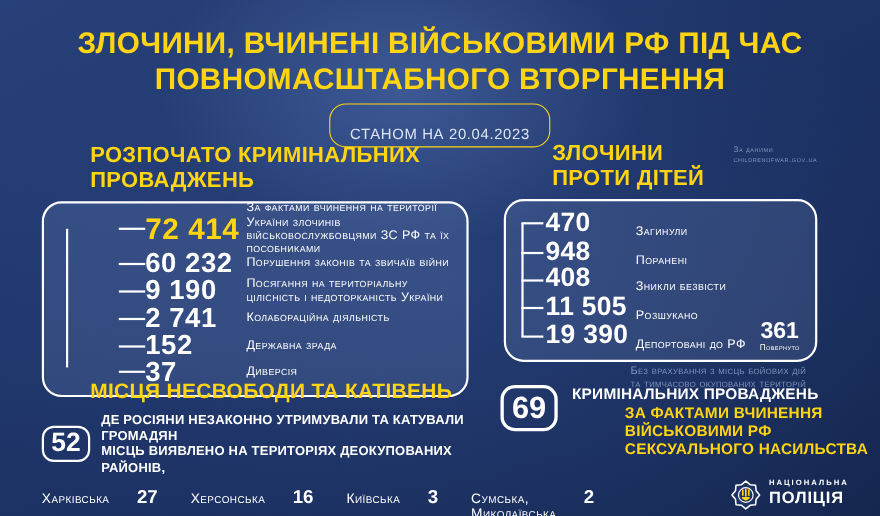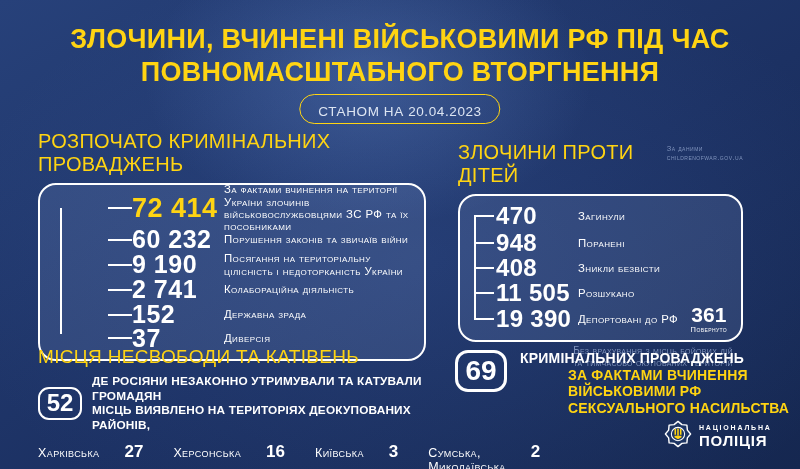--- a/index.html
+++ b/index.html
@@ -14,50 +14,50 @@
       linear-gradient(150deg, #27417a 0%, #1c3163 55%, #152750 100%);
   }
   .yellow { color:#ffd412;margin-left:48px; }
 
   .title {
     position:absolute; top:23px; left:0; right:0; text-align:center;
     color:#ffd412; font-weight:bold; font-size:27px; line-height:33px; letter-spacing:0.3px;
   }
   .date-badge {
     position:absolute; top:94px; left:50%; transform:translateX(-50%);
-    border:1.5px solid #ffd412; border-radius:15px; padding:9px 18px 4px;
+    border:1.5px solid #ffd412; border-radius:15px; padding:19px 18px 4px;
     color:#dde5f2; font-size:13.5px; letter-spacing:0.6px; white-space:nowrap;
   }
 
-  h2.sec-h { color:#ffd412; font-size:20px; font-weight:normal; letter-spacing:0.3px; }
+  h2.sec-h { color:#ffd412; font-size:20px; font-weight:bold; letter-spacing:0.3px;margin-left:44px; }
 
   
   .sec-proceedings { position:absolute; left:38px; top:130px; width:388px; }
   .panel {
     margin-top:7px; border:2px solid #ffffff; border-radius:18px;
     background:rgba(175,200,245,0.13); padding:4px 10px 10px 0; position:relative;
   }
   .vline { position:absolute; left:20px; top:23px; bottom:25px; width:2px; background:#ffffff; }
   .row { display:flex; align-items:center; position:relative; padding-left:44px; height:25px;margin-left:48px; }
   .row.h38 { height:38px; } .row.h22 { height:22px; }
   .row::before { content:""; position:absolute; left:20px; top:50%; margin-top:-1px; width:24px; height:2px; background:#ffffff; }
   .num { flex:none; width:92px; font-weight:bold; font-size:25px; letter-spacing:0.5px; color:#ffffff; }
   .row.hl .num { color:#ffd412; font-size:27px; }
   .lbl { font-size:11.4px; line-height:12.4px; font-variant:small-caps; letter-spacing:0.4px; color:#ffffff; }
 
   
-  .sec-children { position:absolute; left:458px; top:141px; width:285px; }
+  .sec-children { position:absolute; left:458px; top:128px; width:285px; }
   .children-head { display:flex; align-items:flex-start; }
   .source { margin:3px 0 0 8px; font-size:7.5px; line-height:9px; color:#8094bd; font-variant:small-caps; letter-spacing:0.5px; }
   .panel2 {
     margin-top:7px; border:2px solid #ffffff; border-radius:18px;
     background:rgba(175,200,245,0.13); padding:6px 8px 8px 0; position:relative;
   }
   .vline2 { position:absolute; left:14px; top:20px; bottom:21px; width:2px; background:#ffffff; }
-  .row2 { display:flex; align-items:center; position:relative; padding-left:36px; height:26px; }
+  .row2 { display:flex; align-items:flex-end; position:relative; padding-left:36px; height:26px; }
   .row2.h28 { height:28px; } .row2.h24 { height:24px; }
   .row2::before { content:""; position:absolute; left:14px; top:50%; margin-top:-1px; width:20px; height:2px; background:#ffffff; }
   .num2 { flex:none; width:82px; font-weight:bold; font-size:24px; letter-spacing:0.3px; }
   .lbl2 { font-size:11.4px; line-height:12.4px; font-variant:small-caps; letter-spacing:0.4px; }
   .extra { margin-left:auto; margin-right:6px; text-align:center; line-height:1; }
   .extra .ev { font-size:21px; font-weight:bold; display:block; }
   .extra .el { display:block; font-size:7.5px; font-variant:small-caps; letter-spacing:0.4px; margin-top:1px; }
   .footnote {
     margin-top:3px; margin-left:auto; width:180px; text-align:center;
     font-size:10px; line-height:11.5px; color:#8094bd; font-variant:small-caps; letter-spacing:0.3px;
@@ -80,21 +80,21 @@
 
   
   .sec-sv { position:absolute; left:455px; top:350px; display:flex; align-items:flex-start; }
   .badge69 {
     flex:none; width:52px; height:42px; border:3px solid #ffffff; border-radius:13px;
     display:flex; align-items:center; justify-content:center; font-size:28px; font-weight:bold;
   }
   .sv-text { margin-left:13px; font-size:14px; font-weight:bold; line-height:16.5px; letter-spacing:0.2px; }
 
   
-  .police { position:absolute; left:664px; top:420px; display:flex; align-items:center; }
+  .police { position:absolute; left:664px; top:436px; display:flex; align-items:flex-start; }
   .p-text { margin-left:7px; }
   .p1 { font-size:7px; font-weight:bold; letter-spacing:1.8px; }
   .p2 { font-size:15px; font-weight:bold; letter-spacing:0.8px; margin-top:1px; }
 </style>
 </head>
 <body>
 
 <div class="stage">
 
   <div class="title">

